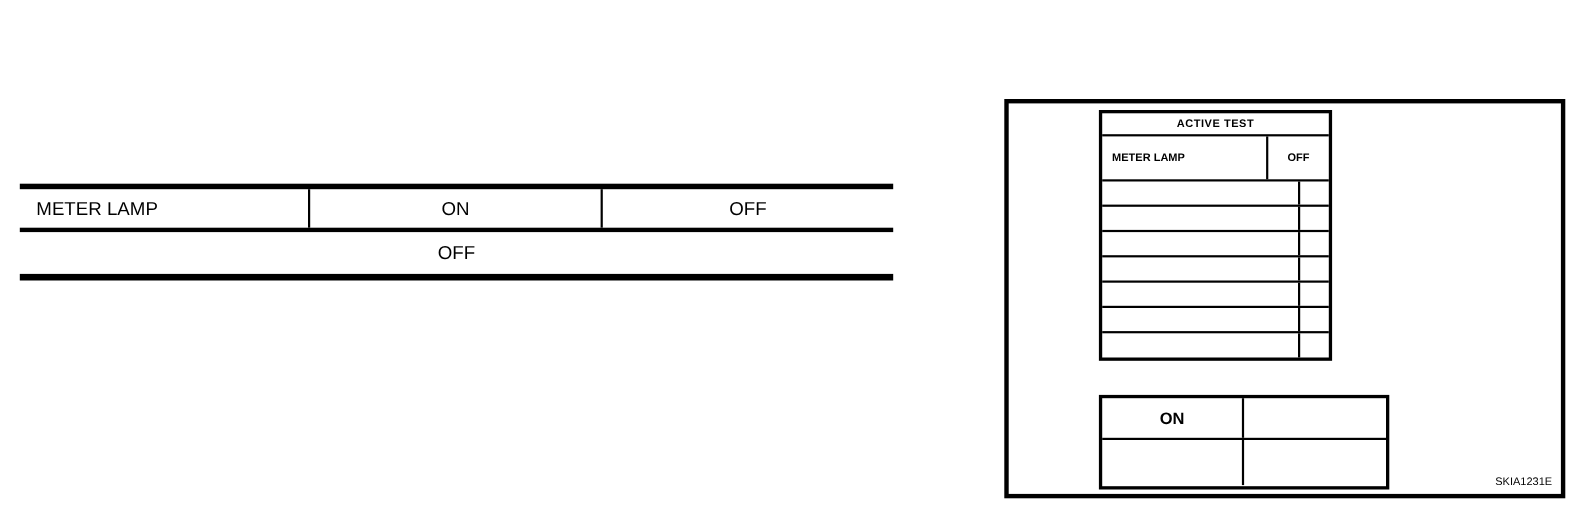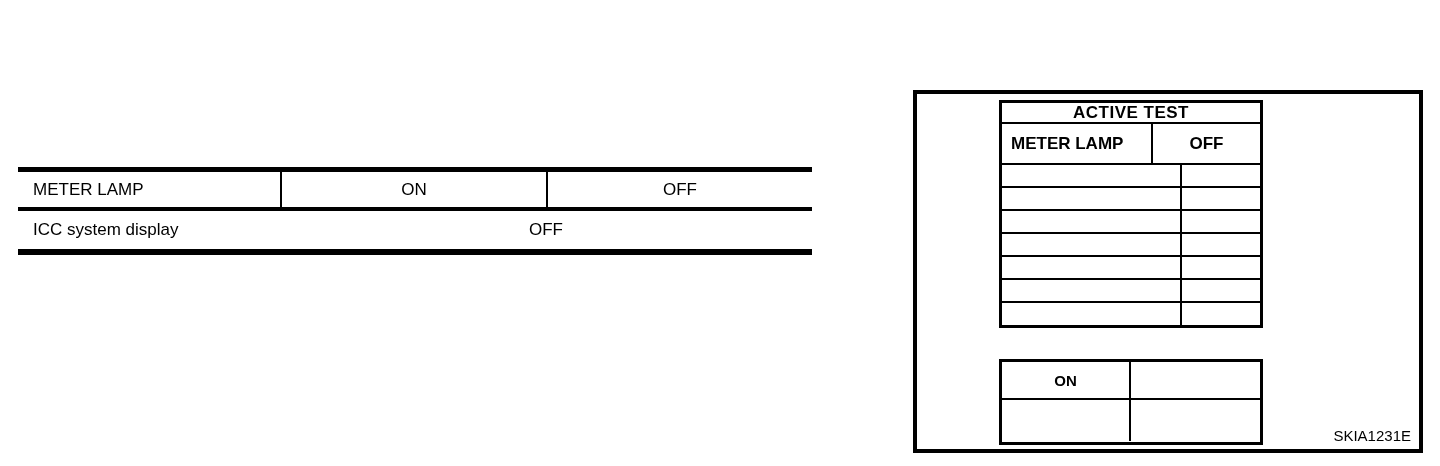--- a/index.html
+++ b/index.html
@@ -24,23 +24,23 @@
   .spec-cell.c1 { width:262px; padding-left:15px; justify-content:flex-start; }
   .spec-cell.c2 { width:268px; border-left:2px solid #000; border-right:2px solid #000; justify-content:center; text-align:center; }
   .spec-cell.c3 { flex:1; justify-content:center; text-align:center; }
 
   
   .fig-box {
     position:absolute; left:913px; top:90px; width:510px; height:363px;
     border:4px solid #000; background:#fff;
   }
   .screen {
-    position:absolute; left:82px; top:6px; width:264px;
+    position:absolute; left:82px; top:6px; width:212px;
     border:3px solid #000; background:#fff;
-    font-weight:bold; font-size:17px;
+    font-weight:bold; font-size:10px;
   }
   .scr-title {
     height:21px; border-bottom:2px solid #000;
     display:flex; align-items:center; justify-content:center;
     letter-spacing:0.5px;
   }
   .scr-test { height:41px; border-bottom:2px solid #000; display:flex; align-items:stretch; }
   .scr-test .tc1 { width:151px; border-right:2px solid #000; display:flex; align-items:center; padding-left:9px; }
   .scr-test .tc2 { flex:1; display:flex; align-items:center; justify-content:center; }
   .scr-monitor {
@@ -58,36 +58,35 @@
     font-weight:bold; font-size:15px;
   }
   .on-row { display:flex; align-items:stretch; }
   .on-row.r1 { height:38px; border-bottom:2px solid #000; }
   .on-row.r2 { height:41px; }
   .on-c1 { width:129px; border-right:2px solid #000; display:flex; align-items:center; justify-content:center; }
   .on-c2 { flex:1; }
 
   .fig-code {
     position:absolute; right:8px; bottom:5px;
-    font-size:15px; font-weight:normal;
+    font-size:10px; font-weight:normal;
   }
 </style>
 </head>
 <body>
 
 <div id="root">
 
   <div class="spec-table">
     <div class="spec-row r1">
       <div class="spec-cell c1">METER LAMP</div>
       <div class="spec-cell c2">ON</div>
       <div class="spec-cell c3">OFF</div>
     </div>
     <div class="spec-row r2">
-      <div class="spec-cell c1">ICC system display</div>
       <div class="spec-cell c3">OFF</div>
     </div>
   </div>
 
   <div class="fig-box">
 
     <div class="screen">
       <div class="scr-title">ACTIVE TEST</div>
       <div class="scr-test">
         <div class="tc1">METER LAMP</div>

